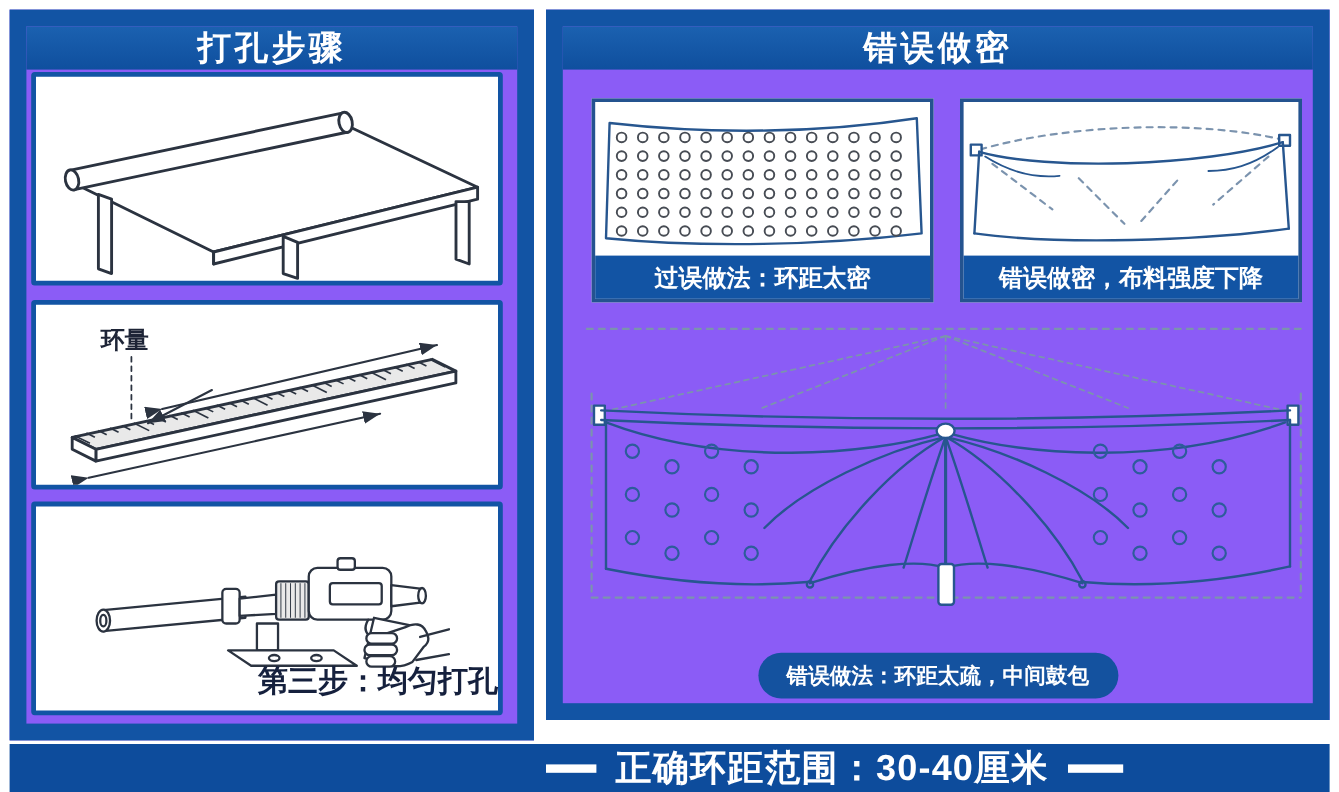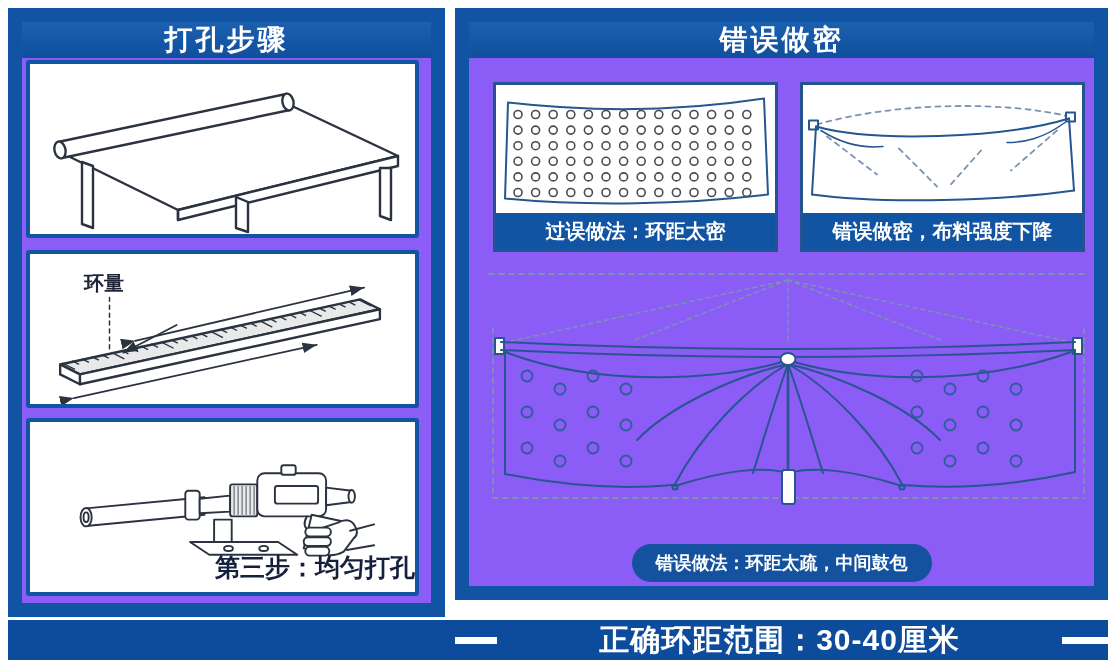--- a/index.html
+++ b/index.html
@@ -34,21 +34,21 @@
   .cbar{position:absolute;left:0;right:0;bottom:0;height:36px;background:#1254a4;
     color:#ffffff;font-weight:bold;font-size:20px;display:flex;align-items:center;justify-content:center;
     white-space:nowrap;}
   .umbrella-wrap{position:absolute;left:16px;top:246px;width:607px;height:247px;}
   .umbrella-wrap svg{display:block;width:100%;height:100%;}
   .big-badge{top:502px;height:38px;line-height:38px;font-size:18px;padding:0 24px;border-radius:19px;margin-top:20px;}
 
   
   .banner{position:absolute;left:8px;right:8px;top:620px;height:40px;background:#0d4c9c;}
   .banner-inner{position:absolute;left:447px;width:653px;top:0;height:40px;
-    display:flex;align-items:center;justify-content:space-between;gap:16px;}
+    display:flex;align-items:center;justify-content:flex-start;gap:16px;}
   .banner-text{color:#ffffff;font-weight:bold;font-size:30px;letter-spacing:1px;white-space:nowrap;}
   .bdash{width:42px;height:7px;background:#ffffff;}
 
   
   .ink{stroke:#2b3340;fill:none;stroke-width:2.4;stroke-linecap:round;stroke-linejoin:round;}
   .ink-fill{stroke:#2b3340;fill:#ffffff;stroke-width:2.4;stroke-linejoin:round;}
   .ink-gray{stroke:#2b3340;fill:#e9e9e9;stroke-width:2.4;stroke-linejoin:round;}
   .blue{stroke:#27568f;fill:none;stroke-width:2;stroke-linecap:round;stroke-linejoin:round;}
   .blue-fill{stroke:#27568f;fill:#ffffff;stroke-width:2;stroke-linejoin:round;}
   .bdashed{stroke:#7b93ae;fill:none;stroke-width:1.8;stroke-dasharray:5 5;stroke-linecap:round;}

